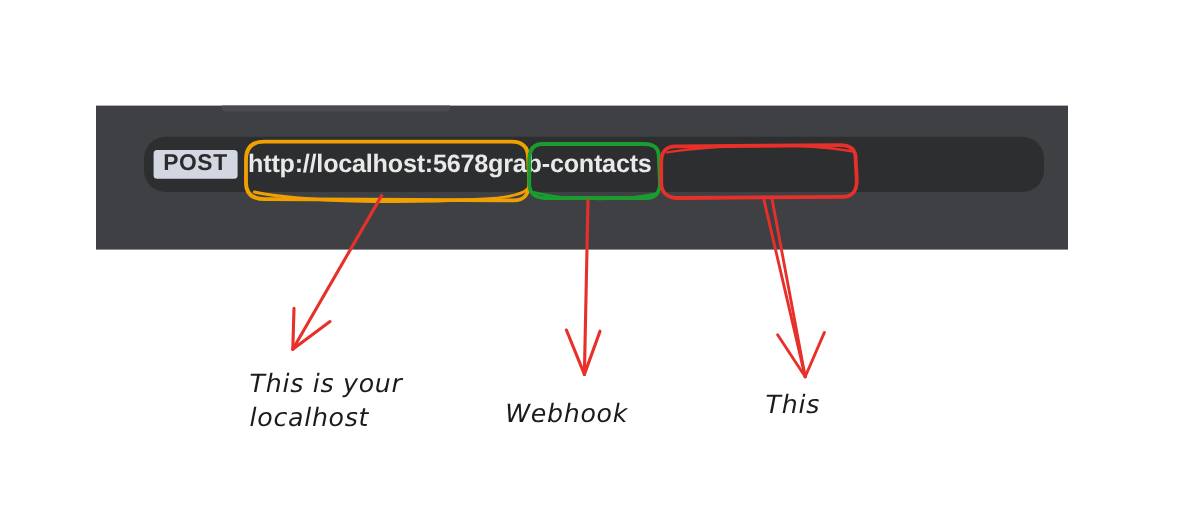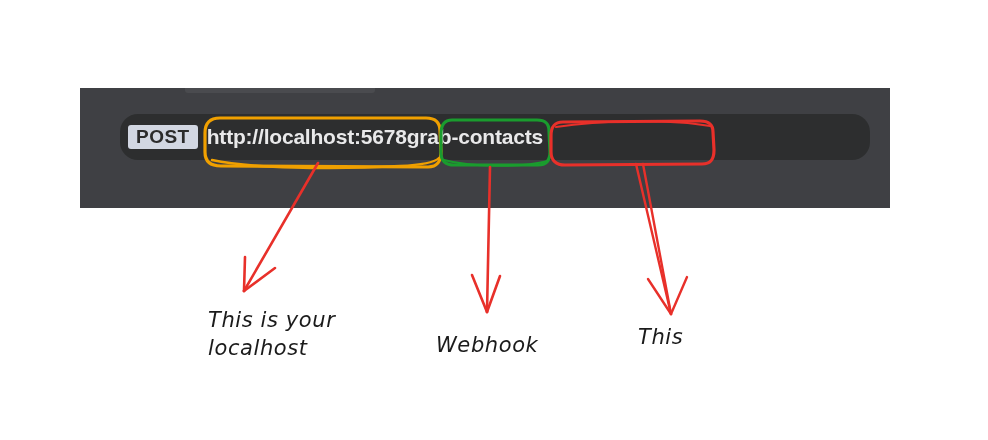--- a/index.html
+++ b/index.html
@@ -91,21 +91,21 @@
     position: absolute;
     font-family: "DejaVu Sans", sans-serif;
     font-size: 21px;
     color: #1b1b1b;
     line-height: 1.35;
     white-space: pre;
     font-style: italic;
     letter-spacing: 0.6px;
   }
   #caption-localhost { left: 171px; top: 306px; margin-left: 37px; }
-  #caption-webhook   { left: 436px; top: 331px; }
+  #caption-webhook   { left: 421px; top: 331px; }
   #caption-path      { left: 638px; top: 323px; }
 </style>
 </head>
 <body>
 
 <div id="screenshot-panel">
 
   <div id="panel-top-strip"></div>
 
   <div id="url-bar">

